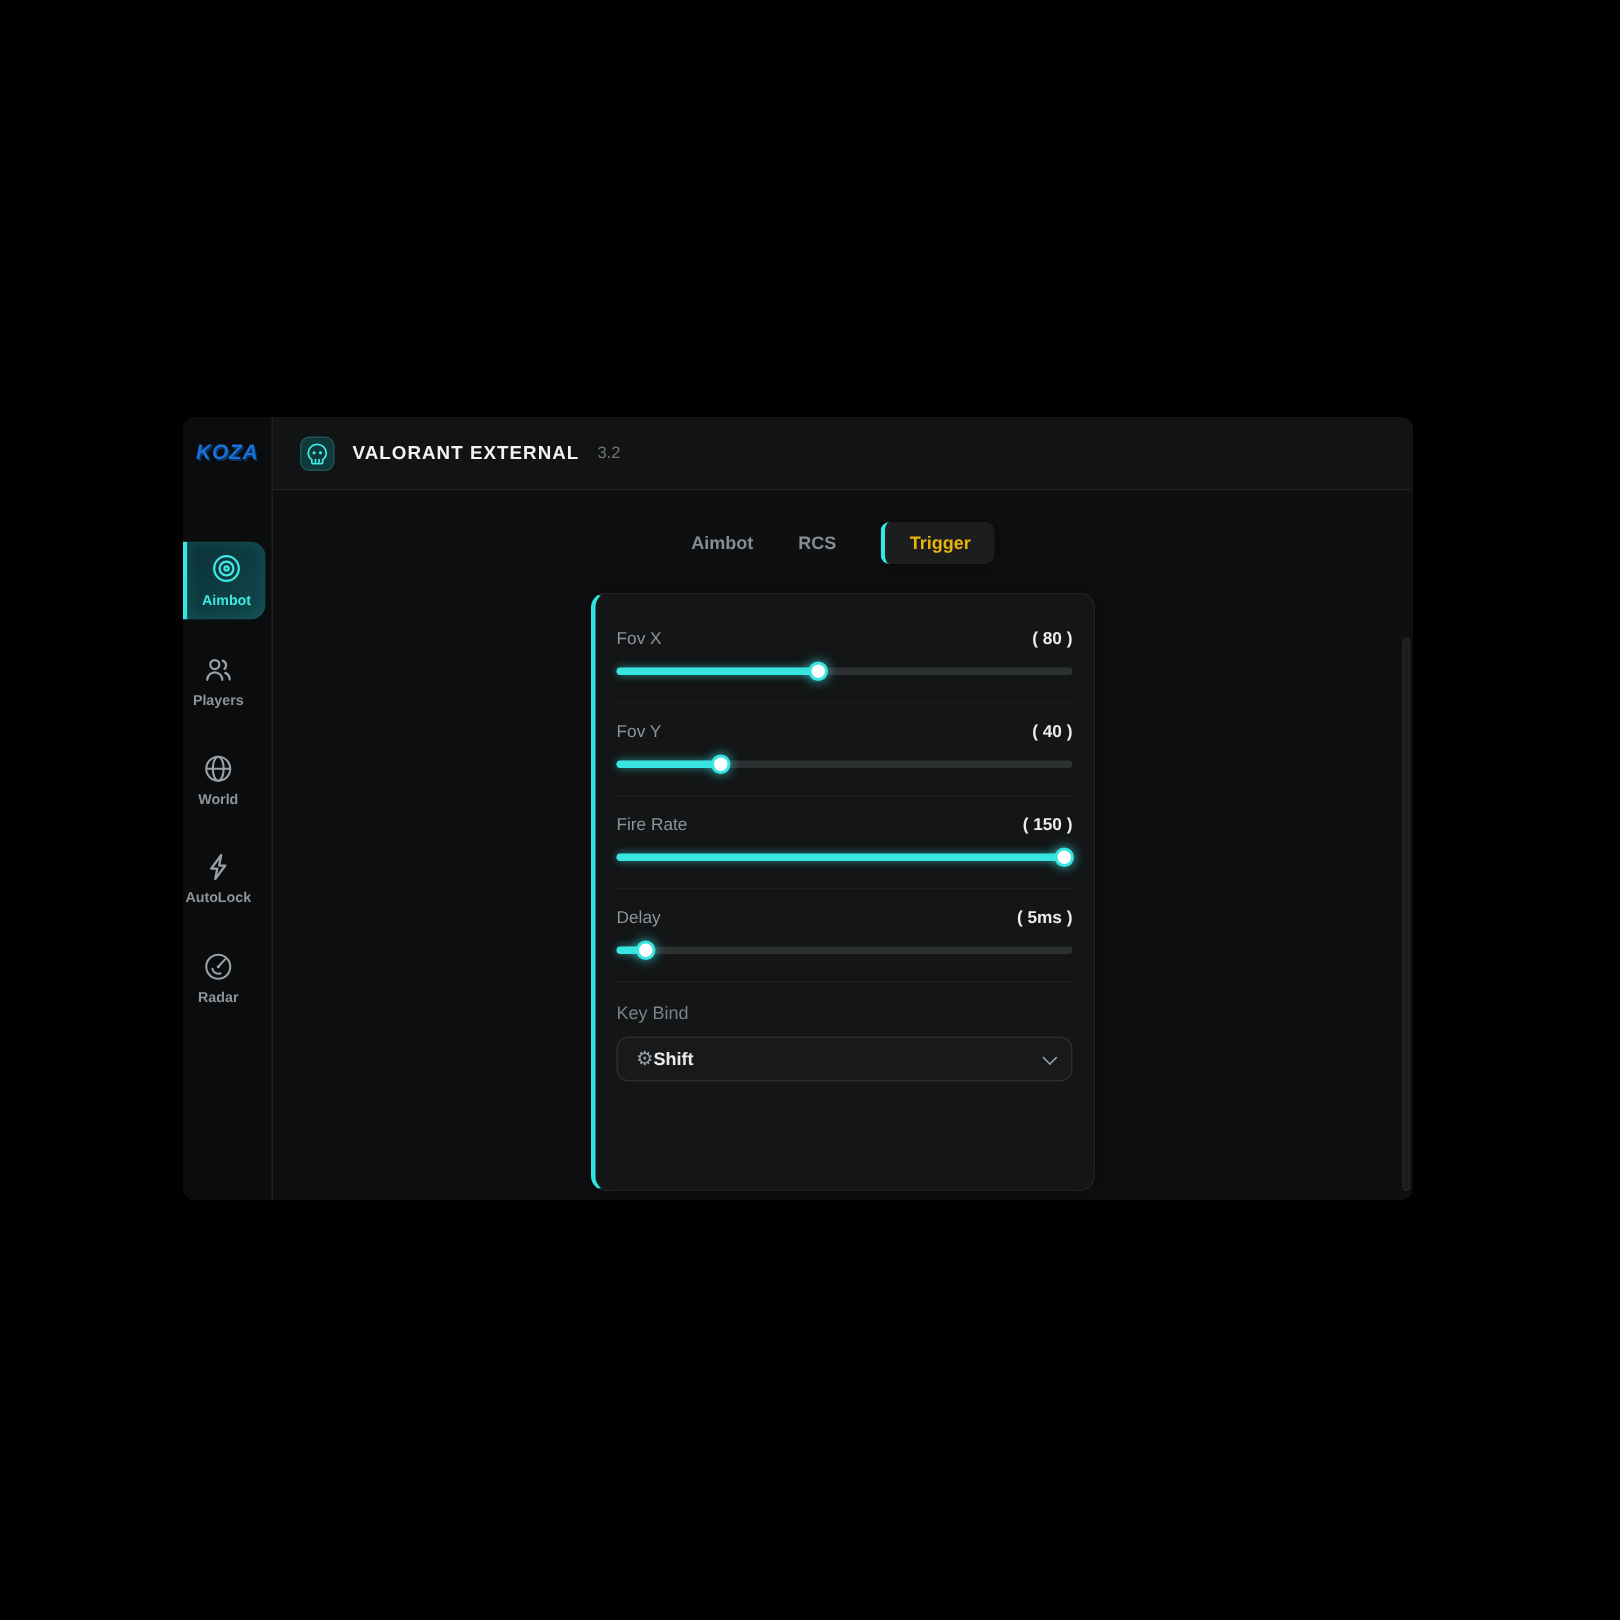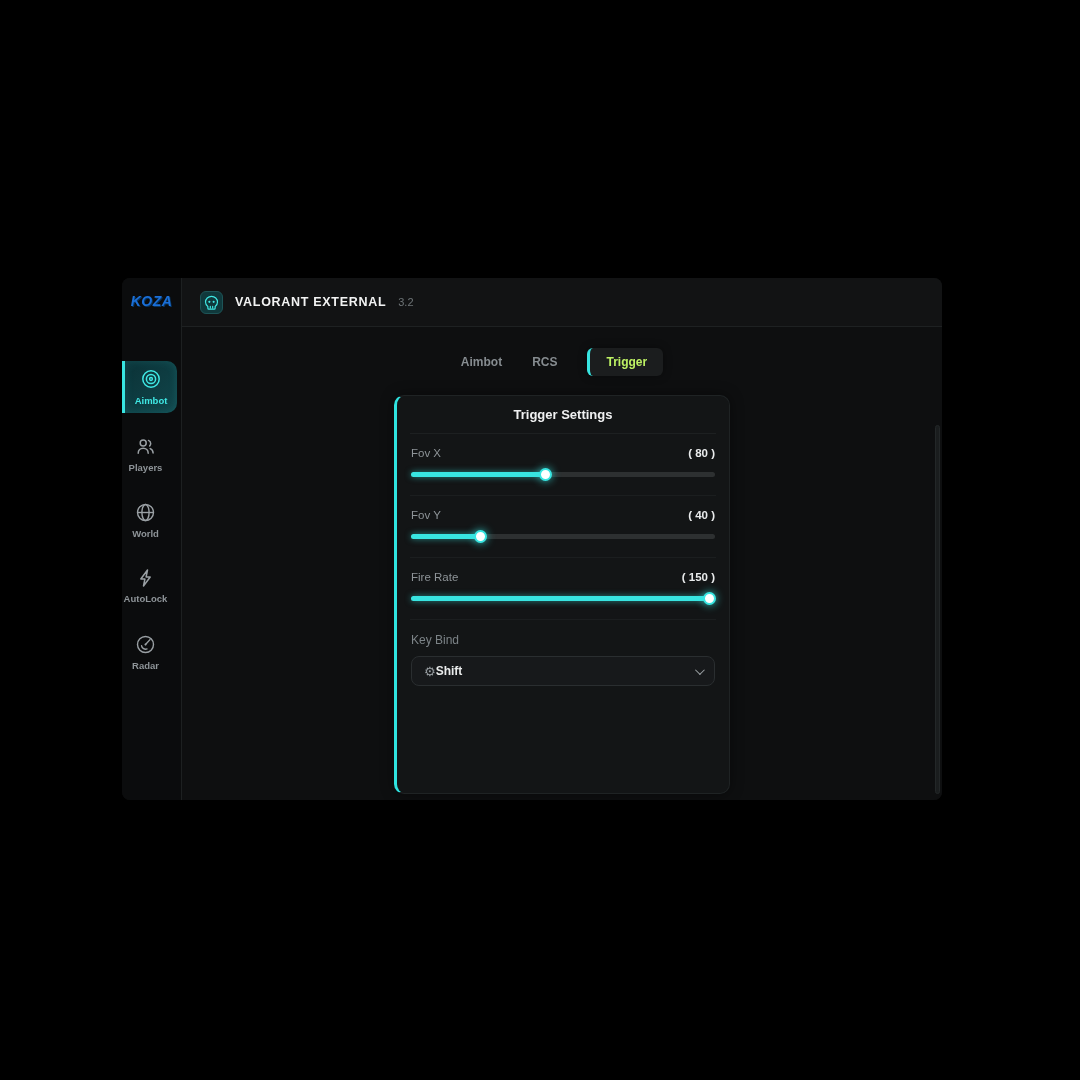--- a/index.html
+++ b/index.html
@@ -34,21 +34,21 @@
   .app-icon { width:23px; height:23px; border-radius:6px; background:#10393c;
               border:1px solid #1d5457; display:flex; align-items:center; justify-content:center; }
   .header-title { color:#f2f3f3; font-weight:bold; font-size:12.5px; letter-spacing:.7px; }
   .header-version { color:#6e7477; font-size:11px; }
 
   
   .content { flex:1; background:#0e0f10; display:flex; flex-direction:column;
              align-items:center; position:relative; }
   .tabs { margin-top:21px; display:flex; align-items:center; gap:30px; }
   .tab { color:#868c90; font-size:12px; font-weight:bold; cursor:pointer; }
-  .tab.active { background:#1b1d1e; color:#bef264; border-left:3px solid #38e5e1;
+  .tab.active { background:#1b1d1e; color:#eab308; border-left:3px solid #38e5e1;
                 border-radius:6px; padding:7px 16px; box-shadow:0 0 8px rgba(0,0,0,.4); }
 
   
   .card { margin-top:19px; width:336px; height:399px; background:#131516;
           border:1px solid #1f2324; border-left:3px solid #2fe3e0; border-radius:10px;
           padding:11px 13px 0 13px; box-shadow:0 0 14px rgba(0,0,0,.45); overflow:hidden; }
   .card-title { text-align:center; color:#f0f1f2; font-size:13px; font-weight:bold;
                 padding-bottom:11px; border-bottom:1px solid #1d2021; }
 
   .check-row { display:flex; align-items:center; padding:14px 1px 15px 1px;
@@ -171,21 +171,20 @@
 
     <div class="content">
 
       <div class="tabs">
         <span class="tab">Aimbot</span>
         <span class="tab">RCS</span>
         <span class="tab active">Trigger</span>
       </div>
 
       <div class="card">
-        <div class="card-title">Trigger Settings</div>
 
 
         <div class="group">
           <div class="group-head">
             <span class="g-label">Fov X</span>
             <span class="g-value">( 80 )</span>
           </div>
           <div class="slider" style="--p: 44.5%;">
             <div class="track"></div>
               <div class="fill"></div>
@@ -210,20 +209,31 @@
             <span class="g-label">Fire Rate</span>
             <span class="g-value">( 150 )</span>
           </div>
           <div class="slider" style="--p: 98.5%;">
             <div class="track"></div>
               <div class="fill"></div>
             <div class="thumb"></div>
           </div>
         </div>
 
+        <div class="group">
+          <div class="group-head">
+            <span class="g-label">Delay</span>
+            <span class="g-value">( 5ms )</span>
+          </div>
+          <div class="slider" style="--p: 6.5%;">
+            <div class="track"></div>
+              <div class="fill"></div>
+            <div class="thumb"></div>
+          </div>
+        </div>
 
         <div class="keybind">
           <div class="kb-label">Key Bind</div>
           <div class="select">
             <span class="gear">⚙</span>
             <span class="kb-value">Shift</span>
             <span class="chevron"></span>
           </div>
         </div>
       </div>

